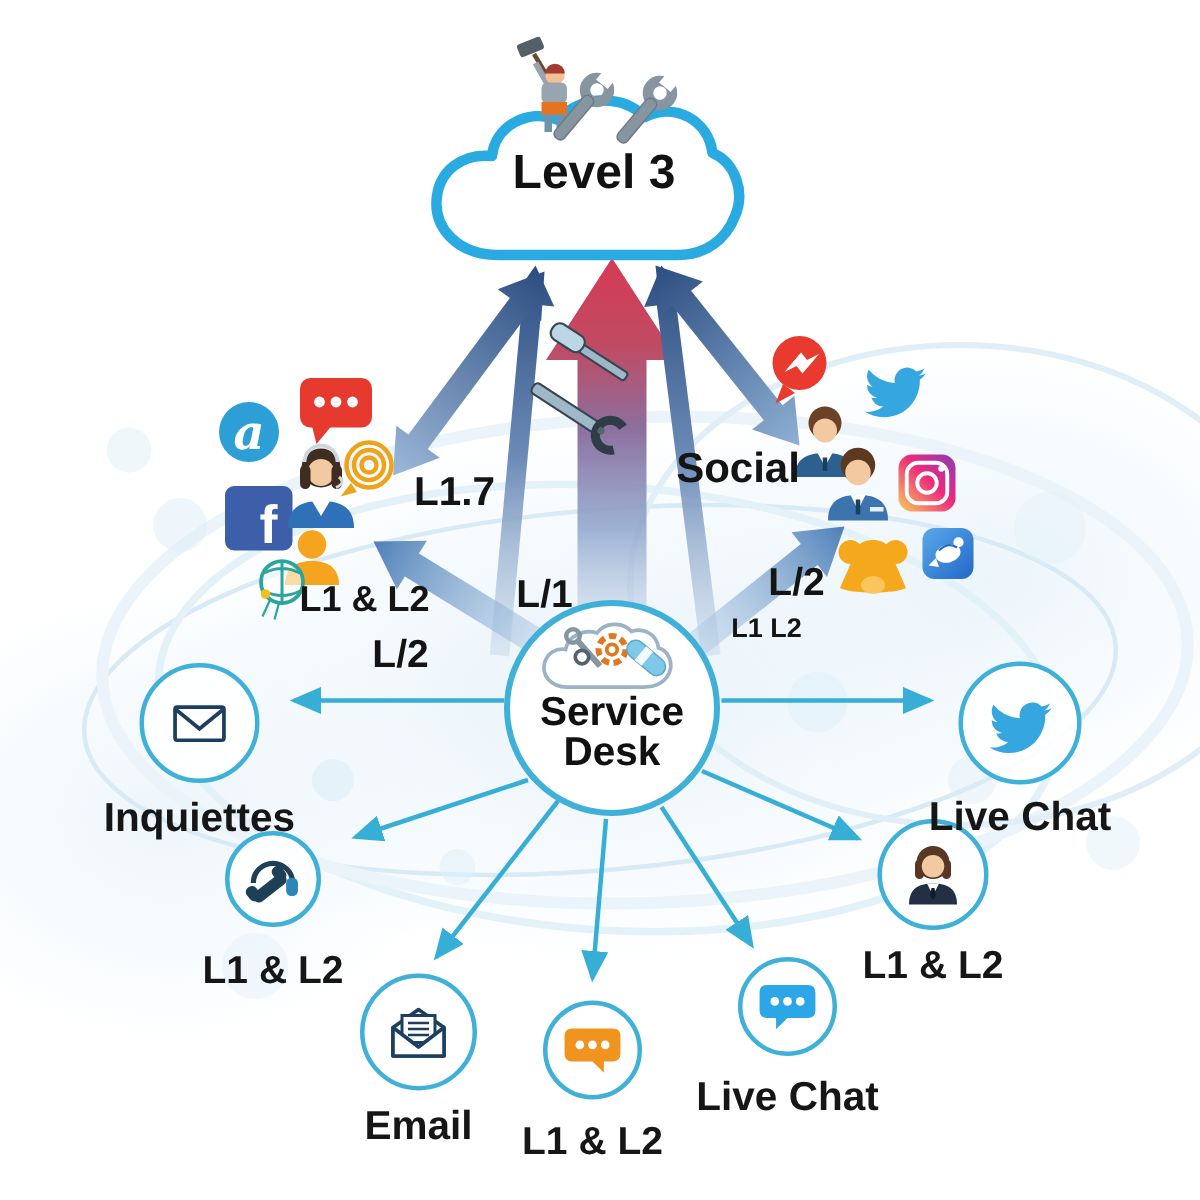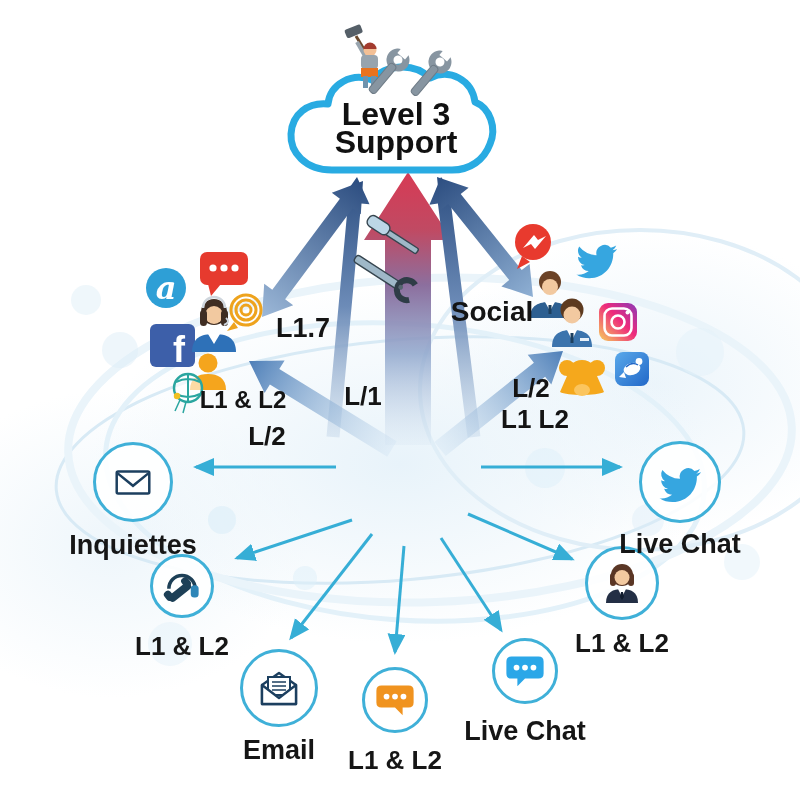--- a/index.html
+++ b/index.html
@@ -245,23 +245,39 @@
         <ellipse cx="632" cy="369" rx="8.5" ry="6" fill="#ffffff" transform="rotate(-15 632 369)"></ellipse>
         <circle cx="639" cy="361.5" r="3.4" fill="#ffffff"></circle>
         <path d="M624 372 l-5 5 7 1 z" fill="#ffffff"></path>
         <path d="M626 367 q6 -6 12 -2" stroke="#2268c8" stroke-width="1.5" fill="none"></path>
       </g>
     </g>
   </svg>
 
   <div class="cloud-label">
     <div>Level 3</div>
-    <div>Support</div>
-  </div>
-
+  </div>
+
+  <div class="hub">
+    <svg width="104" height="50" viewBox="0 0 104 50">
+      <path d="M22 46 C11 46 5 38 7 30 C9 23 15 20 21 21 C23 12 33 7 42 10 C47 3 59 2 65 9
+               C73 6 82 11 83 20 C90 22 93 30 90 37 C87 43 81 46 73 46 Z" fill="#ffffff" stroke="#9ab3c6" stroke-width="2.5"></path>
+      <line x1="28" y1="14" x2="44" y2="32" stroke="#8795a1" stroke-width="4"></line>
+      <circle cx="26" cy="12" r="4.5" fill="none" stroke="#8795a1" stroke-width="3"></circle>
+      <circle cx="32" cy="26" r="4.5" fill="none" stroke="#536270" stroke-width="2.5"></circle>
+      <circle cx="52" cy="21" r="9" fill="none" stroke="#e07820" stroke-width="4" stroke-dasharray="5 3"></circle>
+      <circle cx="52" cy="21" r="3.5" fill="none" stroke="#e07820" stroke-width="2.5"></circle>
+      <g transform="rotate(40 74 26)">
+        <rect x="60" y="20" width="30" height="12" rx="6" fill="#7fc8e8" stroke="#5aa9c9" stroke-width="1"></rect>
+        <rect x="70" y="20" width="6" height="12" fill="#ffffff" opacity=".9"></rect>
+      </g>
+    </svg>
+    <div class="hub-label">Service</div>
+    <div class="hub-label">Desk</div>
+  </div>
 
   <div class="node" style="left:53px;top:442px;">
     <div class="circle" style="width:80px;height:80px;">
       <svg width="46" height="46" viewBox="0 0 48 48">
         <rect x="7" y="13" width="34" height="23" rx="1.5" fill="#fff" stroke="#1c3f5f" stroke-width="2.6"></rect>
         <path d="M8 15 L24 28 L40 15" fill="none" stroke="#1c3f5f" stroke-width="2.6"></path>
       </svg>
     </div>
     <div class="node-label" style="font-size:27px;margin-top:8px;">Inquiettes</div>
   </div>
@@ -342,15 +358,15 @@
     </div>
     <div class="node-label" style="font-size:27px;margin-top:6px;">Live Chat</div>
   </div>
 
   <div class="flow-label" style="left:303px;top:328px;font-size:27px;">L1.7</div>
   <div class="flow-label" style="left:243px;top:400px;font-size:24px;">L1 &amp; L2</div>
   <div class="flow-label" style="left:267px;top:436px;font-size:26px;">L/2</div>
   <div class="flow-label" style="left:363px;top:396px;font-size:26px;">L/1</div>
   <div class="flow-label" style="left:492px;top:312px;font-size:28px;">Social</div>
   <div class="flow-label" style="left:531px;top:388px;font-size:26px;">L/2</div>
-  <div class="flow-label" style="left:535px;top:419px;font-size:26px;">L1 L2</div>
+  <div class="flow-label" style="left:511px;top:419px;font-size:18px;">L1 L2</div>
 
 </div>
 
 </body></html>

